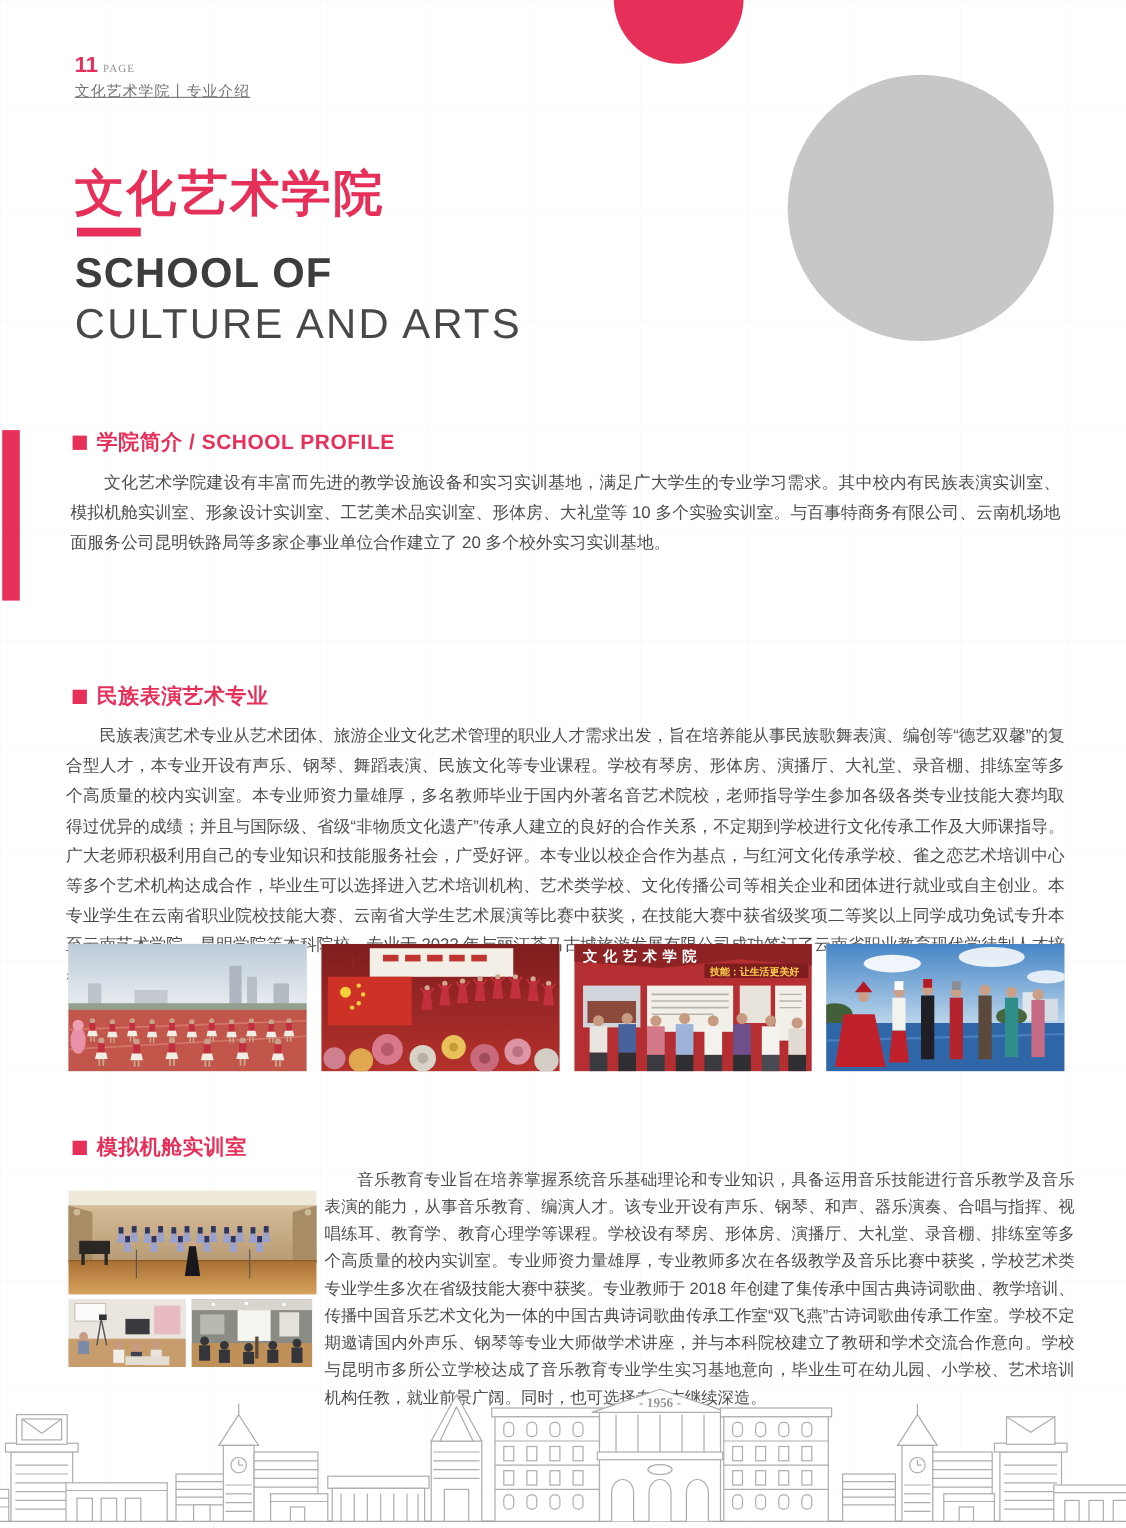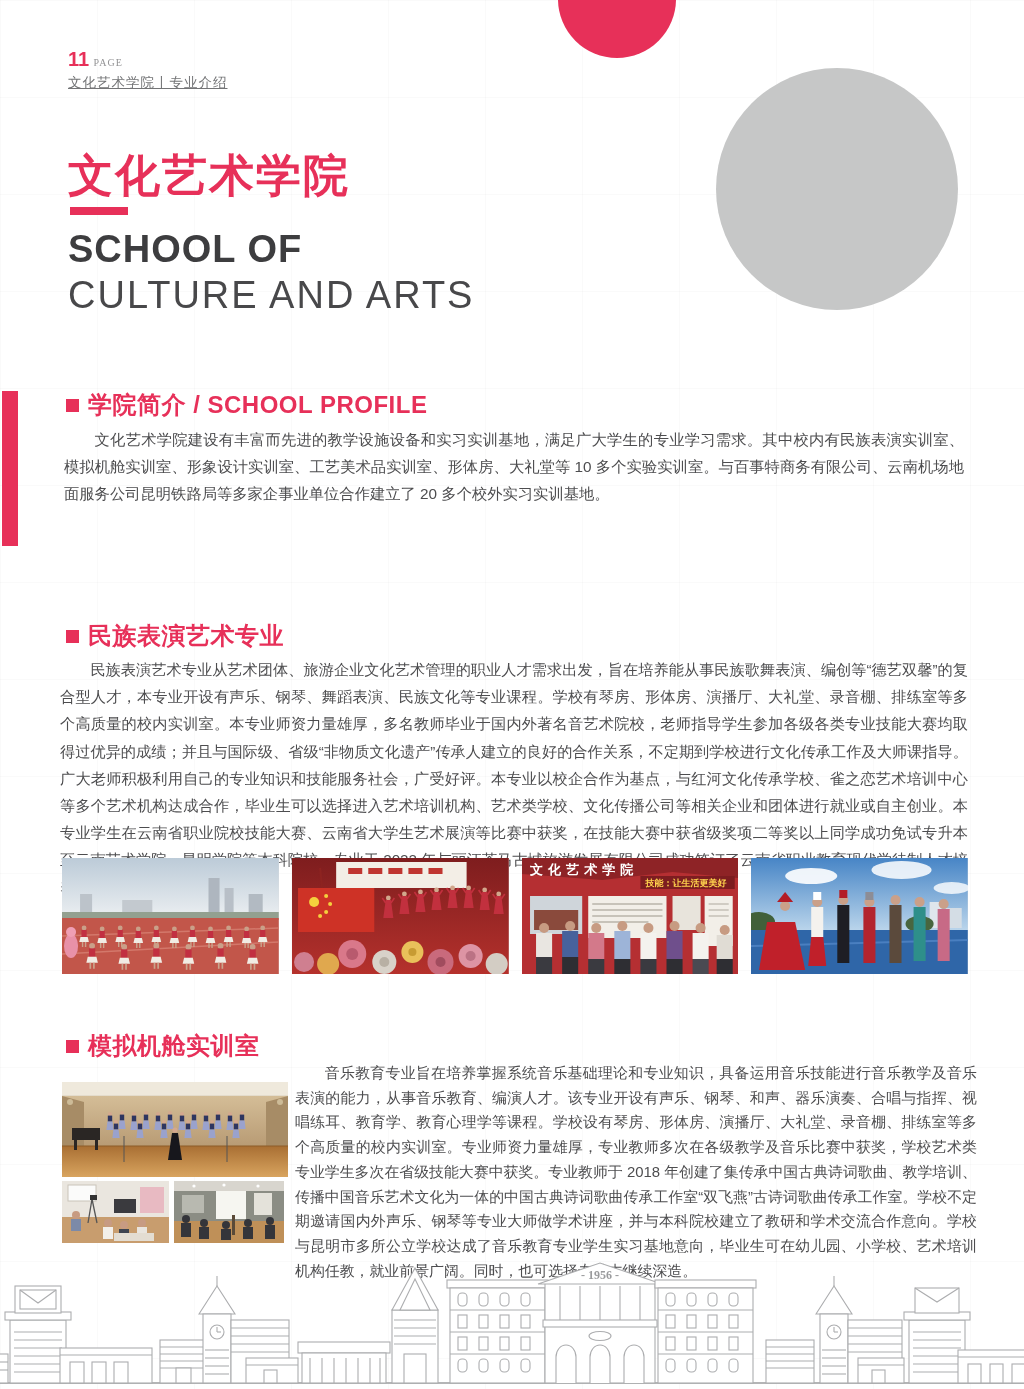--- a/index.html
+++ b/index.html
@@ -20,21 +20,21 @@
   .pg-label{font-size:10px;color:#939395;letter-spacing:1px;font-family:Liberation Serif, serif;}
   .crumb{font-size:13.5px;color:#737476;margin-top:3px;letter-spacing:1px;text-decoration:underline;}
   
   .title-zh{position:absolute;left:68px;top:146px;font-size:45px;font-weight:800;color:#E73059;letter-spacing:2px;}
   .title-bar{position:absolute;left:70px;top:207px;width:58px;height:8px;background:#E73059;}
   .title-en1{position:absolute;left:68px;top:228px;font-size:38px;font-weight:800;color:#3d3d3f;letter-spacing:1px;}
   .title-en2{position:absolute;left:68px;top:274px;font-size:38px;font-weight:300;color:#48484a;letter-spacing:2px;}
   
   .sec-h{position:absolute;display:flex;align-items:center;gap:9px;}
   .sec-h .sq{width:13px;height:13px;background:#E73059;flex:0 0 auto;}
-  .sec-h .t{font-size:24px;font-weight:bold;color:#E73059;letter-spacing:0.5px;}
+  .sec-h .t{font-size:19px;font-weight:bold;color:#E73059;letter-spacing:0.5px;}
   #h-profile{left:66px;top:389px;}
   #h-ethnic{left:66px;top:620px;}
   #h-music{left:66px;top:1030px;}
   
   .body-txt p{margin:4px;text-align:justify;text-indent:2em;}
   #profile-txt{position:absolute;left:60px;top:422px;width:908px;font-size:15.3px;line-height:27px;}
   #ethnic-txt{position:absolute;left:60px;top:656px;width:908px;font-size:15.2px;line-height:27.2px;text-align:justify;text-indent:2em;}
   #music-txt{position:absolute;left:295px;top:1061px;width:682px;font-size:14.9px;line-height:24.7px;text-align:justify;text-indent:2em;}
   
   .photos{position:absolute;left:62px;top:858px;width:906px;height:116px;display:flex;gap:13px;}

